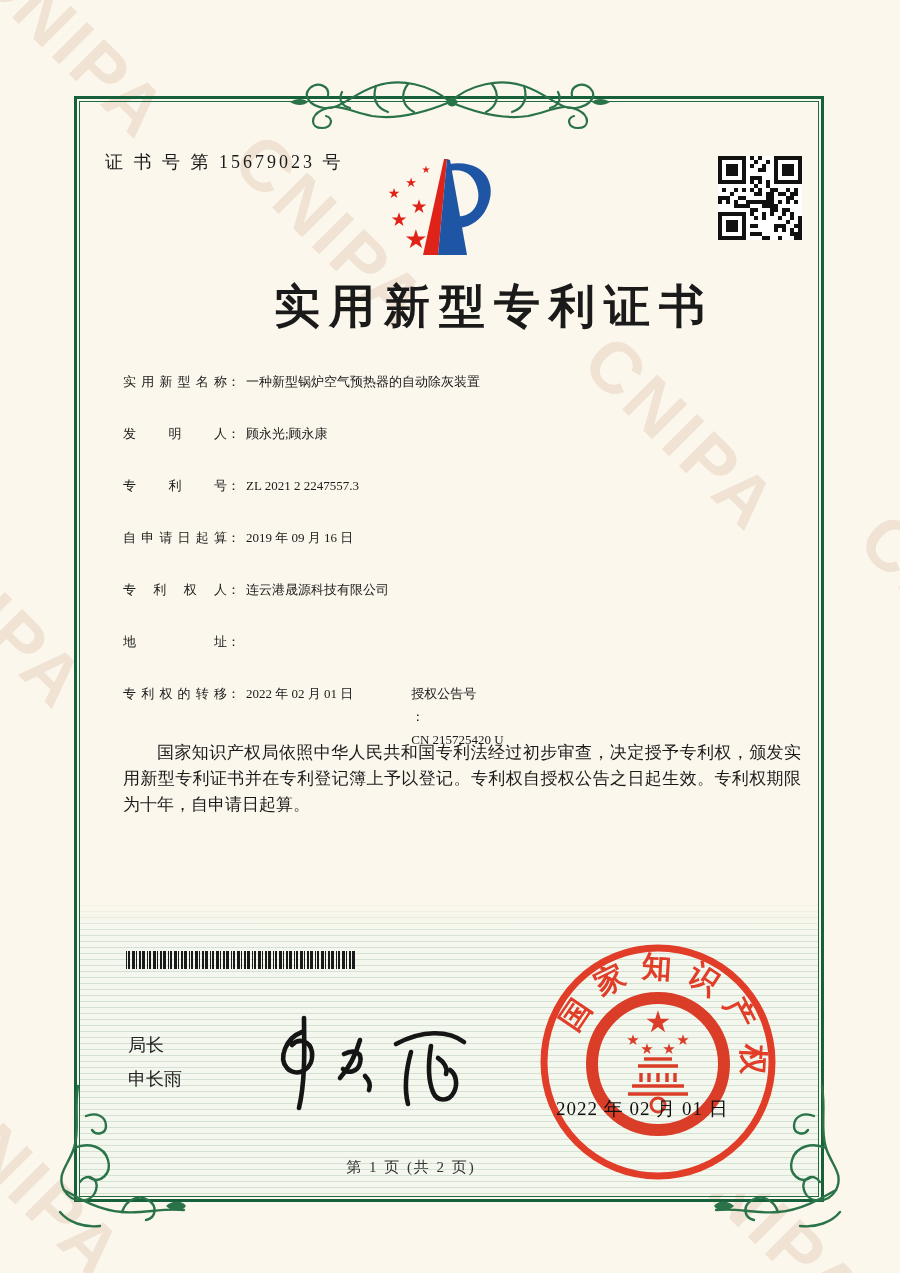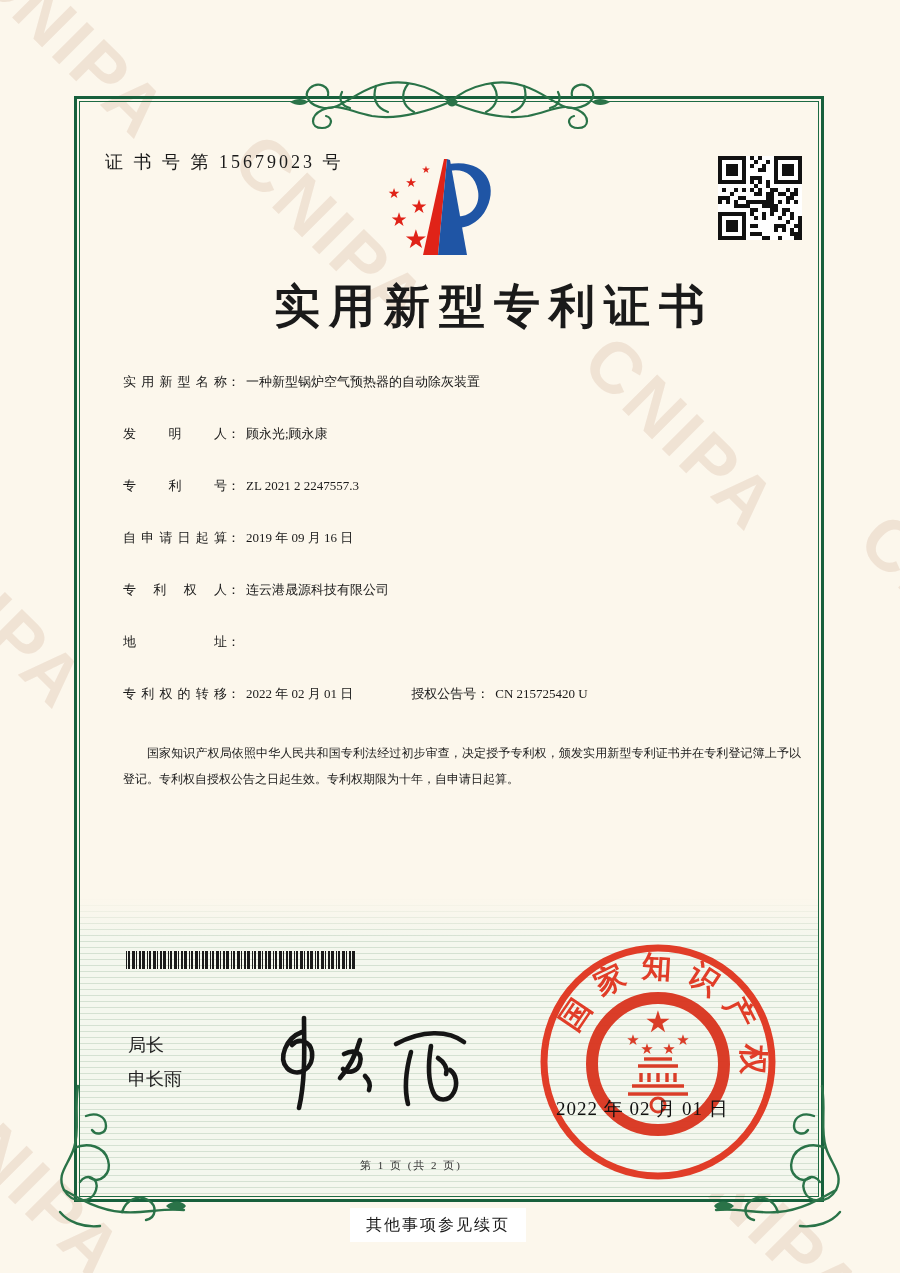--- a/index.html
+++ b/index.html
@@ -24,35 +24,35 @@
   .logo{position:absolute;left:383px;top:156px;z-index:4;}
   .qr{position:absolute;left:718px;top:156px;width:84px;height:84px;z-index:4;background:#fff;}
   .title{position:absolute;left:0;top:276px;width:900px;text-align:center;font-size:46px;
          font-weight:600;letter-spacing:9px;z-index:4;padding-left:44px;}
   
   .fields{position:absolute;left:123px;top:370px;width:690px;z-index:4;font-size:13px;line-height:23px;}
   .frow{margin-bottom:29px;display:flex;align-items:flex-start;}
   .flabel{display:inline-block;width:104px;text-align:justify;text-align-last:justify;flex:none;}
   .fcolon{flex:none;margin-right:6px;}
   .fvalue{display:inline-block;max-width:505px;}
-  .fpair2{margin-left:58px;display:flex;}
+  .fpair2{margin-left:58px;display:flex;flex-direction:column;}
   
   .paras{position:absolute;left:123px;top:740px;width:678px;z-index:4;
-         font-size:12px;line-height:26px;text-align:justify;}
+         font-size:17px;line-height:26px;text-align:justify;}
   .paras p{margin:0;text-indent:2em;}
   
   .barcode{position:absolute;left:126px;top:951px;z-index:4;}
   .officer{position:absolute;left:128px;top:1028px;z-index:4;
            font-family:Liberation Serif, serif;font-size:18px;line-height:34px;color:#222;}
   .signature{position:absolute;left:268px;top:1012px;z-index:5;}
   .seal{position:absolute;left:538px;top:942px;z-index:4;opacity:.93;}
   .seal-date{position:absolute;left:556px;top:1096px;width:180px;z-index:6;font-size:19px;
              letter-spacing:1px;color:#111;}
   .page-info{position:absolute;left:75px;top:1158px;width:672px;text-align:center;
-             font-size:11px;z-index:4;color:#333;letter-spacing:2px;}
+             font-size:15px;z-index:4;color:#333;letter-spacing:2px;}
   .cont-strip{position:absolute;left:350px;top:1208px;width:176px;height:34px;background:#fff;
               z-index:4;display:flex;align-items:center;justify-content:center;font-size:16px;letter-spacing:2px;}
   .ornament{position:absolute;z-index:5;pointer-events:none;}
 </style>
 </head>
 <body>
 
 <div class="page">
 
   <div class="wm" style="left:-48px;top:0px;">CNIPA</div>
@@ -409,15 +409,14 @@
         <path d="M103,131 L103,140 M111,131 L111,140 M120,131 L120,140 M129,131 L129,140 M137,131 L137,140"></path>
         <path d="M94,144 L146,144"></path>
         <path d="M90,152 L150,152"></path>
         <circle cx="120" cy="163" r="7" stroke-width="3"></circle>
       </g>
     </g>
   </svg>
   <div class="seal-date">2022 年 02 月 01 日</div>
 
   <div class="page-info">第 1 页 (共 2 页)</div>
-  <div class="cont-strip">其他事项参见续页</div>
 
 </div>
 
 </body></html>

